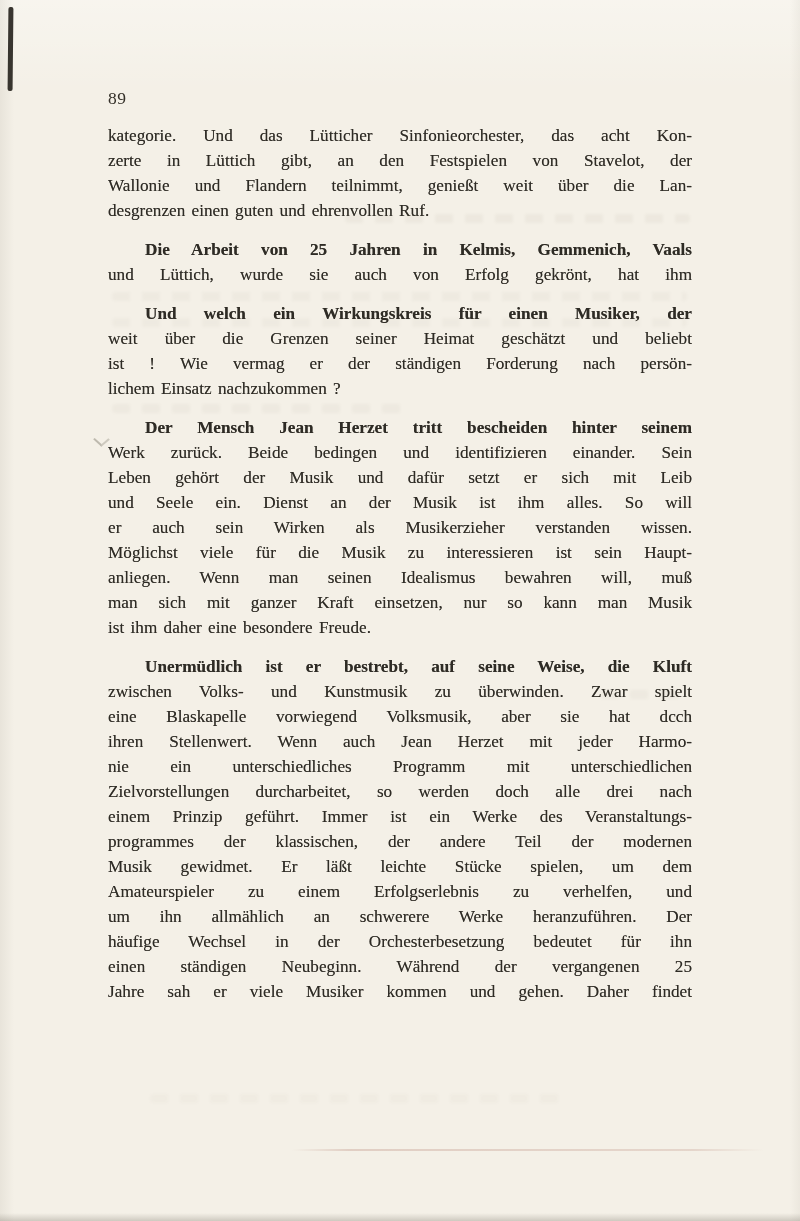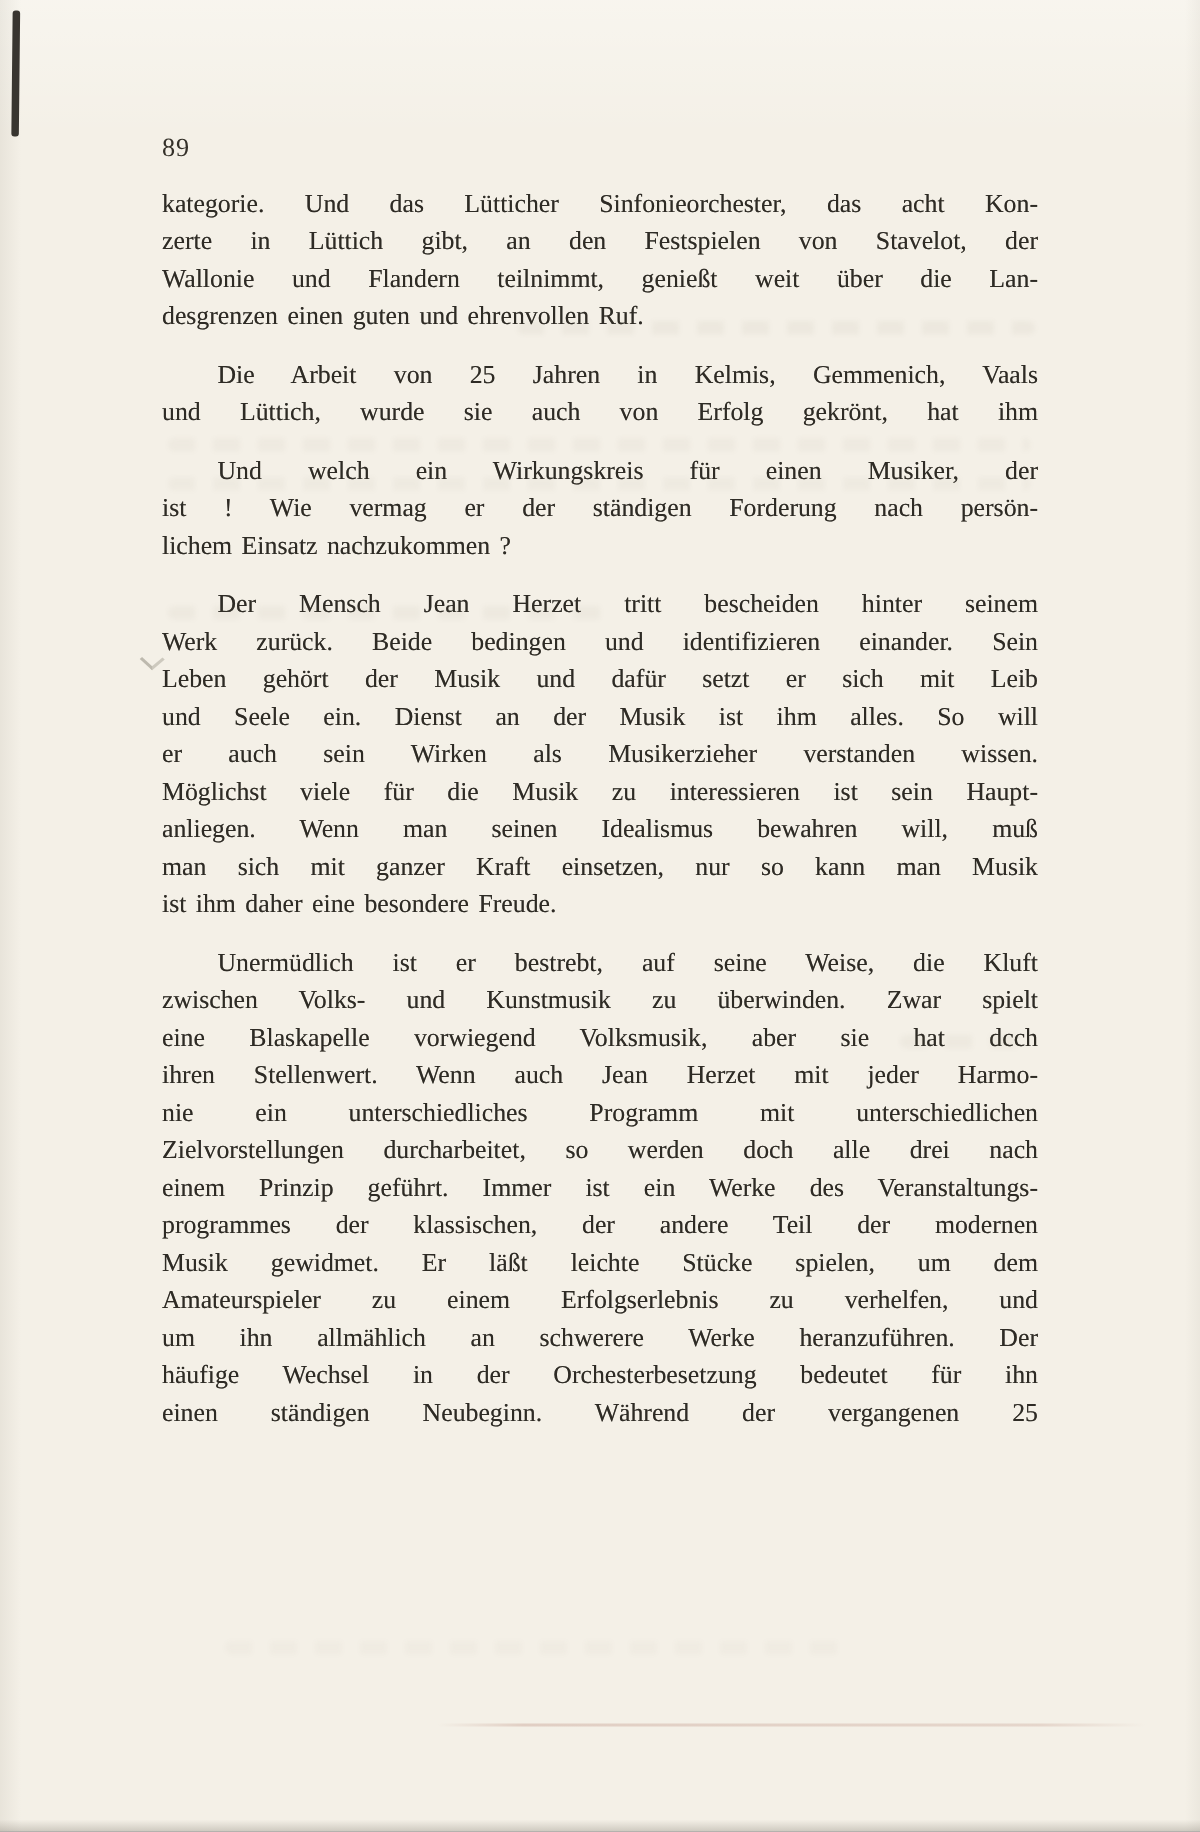--- a/index.html
+++ b/index.html
@@ -33,21 +33,21 @@
     text-shadow:0 0 0.4px rgba(46,43,37,0.55);
     margin-top:12px;
   }
   .para + .para{margin-top:14px;}
   .line{
     text-align:justify;
     text-align-last:justify;
     white-space:normal;
   }
   .line.final{text-align-last:left;}
-  .line.indent{padding-left:37px;}
+  .line.indent{padding-left:37px;font-weight:bold;}
 
   
   .artifact{position:absolute;pointer-events:none;}
   .scan-dash{
     top:7px;left:8px;width:5px;height:84px;
     background:#28251f;border-radius:2px;
     transform:rotate(0.6deg);opacity:0.92;
   }
   .bottom-faint-line{
     top:1149px;left:292px;width:472px;height:2px;
@@ -95,20 +95,21 @@
           <div class="line">zerte in Lüttich gibt, an den Festspielen von Stavelot, der</div>
           <div class="line">Wallonie und Flandern teilnimmt, genießt weit über die Lan-</div>
           <div class="line final">desgrenzen einen guten und ehrenvollen Ruf.</div>
         </div>
         <div class="para">
           <div class="line indent">Die Arbeit von 25 Jahren in Kelmis, Gemmenich, Vaals</div>
           <div class="line">und Lüttich, wurde sie auch von Erfolg gekrönt, hat ihm</div>
         </div>
         <div class="para">
           <div class="line indent">Und welch ein Wirkungskreis für einen Musiker, der</div>
+          <div class="line">weit über die Grenzen seiner Heimat geschätzt und beliebt</div>
           <div class="line">ist ! Wie vermag er der ständigen Forderung nach persön-</div>
           <div class="line final">lichem Einsatz nachzukommen ?</div>
         </div>
         <div class="para">
           <div class="line indent">Der Mensch Jean Herzet tritt bescheiden hinter seinem</div>
           <div class="line">Werk zurück. Beide bedingen und identifizieren einander. Sein</div>
           <div class="line">Leben gehört der Musik und dafür setzt er sich mit Leib</div>
           <div class="line">und Seele ein. Dienst an der Musik ist ihm alles. So will</div>
           <div class="line">er auch sein Wirken als Musikerzieher verstanden wissen.</div>
           <div class="line">Möglichst viele für die Musik zu interessieren ist sein Haupt-</div>
@@ -123,20 +124,21 @@
           <div class="line">ihren Stellenwert. Wenn auch Jean Herzet mit jeder Harmo-</div>
           <div class="line">nie ein unterschiedliches Programm mit unterschiedlichen</div>
           <div class="line">Zielvorstellungen durcharbeitet, so werden doch alle drei nach</div>
           <div class="line">einem Prinzip geführt. Immer ist ein Werke des Veranstaltungs-</div>
           <div class="line">programmes der klassischen, der andere Teil der modernen</div>
           <div class="line">Musik gewidmet. Er läßt leichte Stücke spielen, um dem</div>
           <div class="line">Amateurspieler zu einem Erfolgserlebnis zu verhelfen, und</div>
           <div class="line">um ihn allmählich an schwerere Werke heranzuführen. Der</div>
           <div class="line">häufige Wechsel in der Orchesterbesetzung bedeutet für ihn</div>
           <div class="line">einen ständigen Neubeginn. Während der vergangenen 25</div>
+          <div class="line">Jahre sah er viele Musiker kommen und gehen. Daher findet</div>
         </div>
       </div>
   </div>
 
   <div class="artifact ghost g1"></div>
   <div class="artifact ghost g2"></div>
   <div class="artifact ghost g3"></div>
   <div class="artifact ghost g4"></div>
   <div class="artifact ghost g5"></div>
   <div class="artifact ghost g6"></div>

